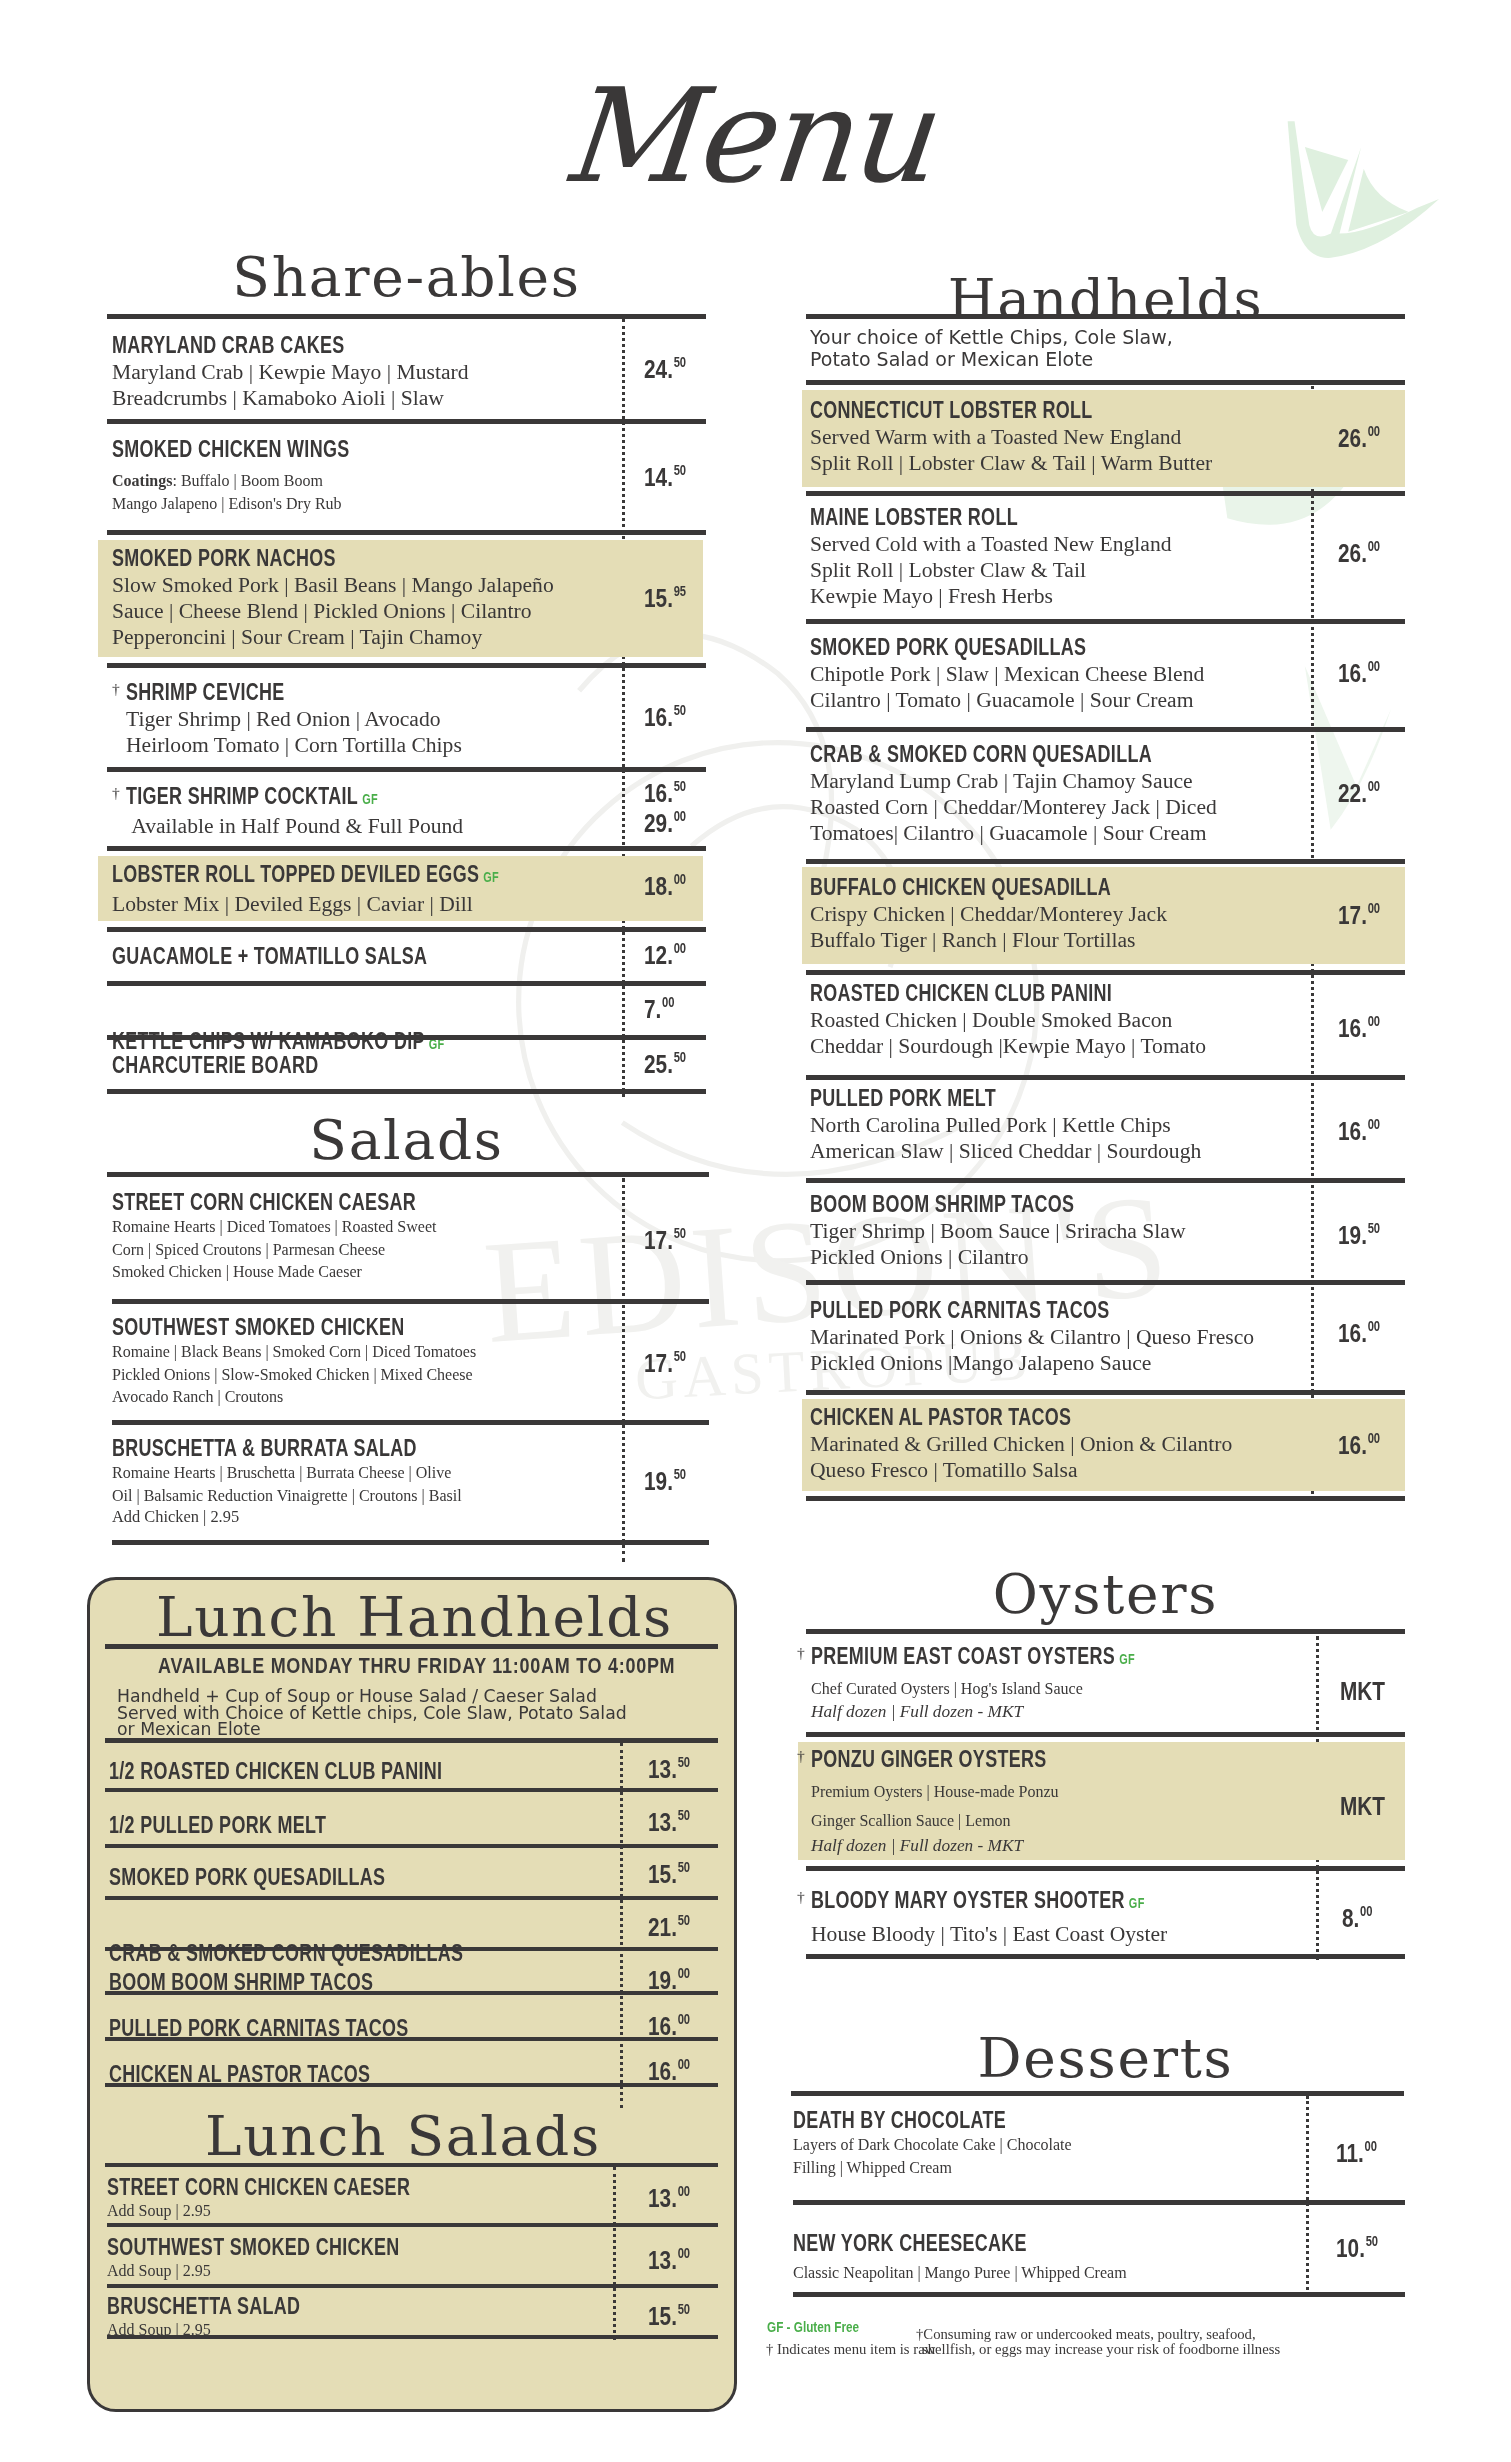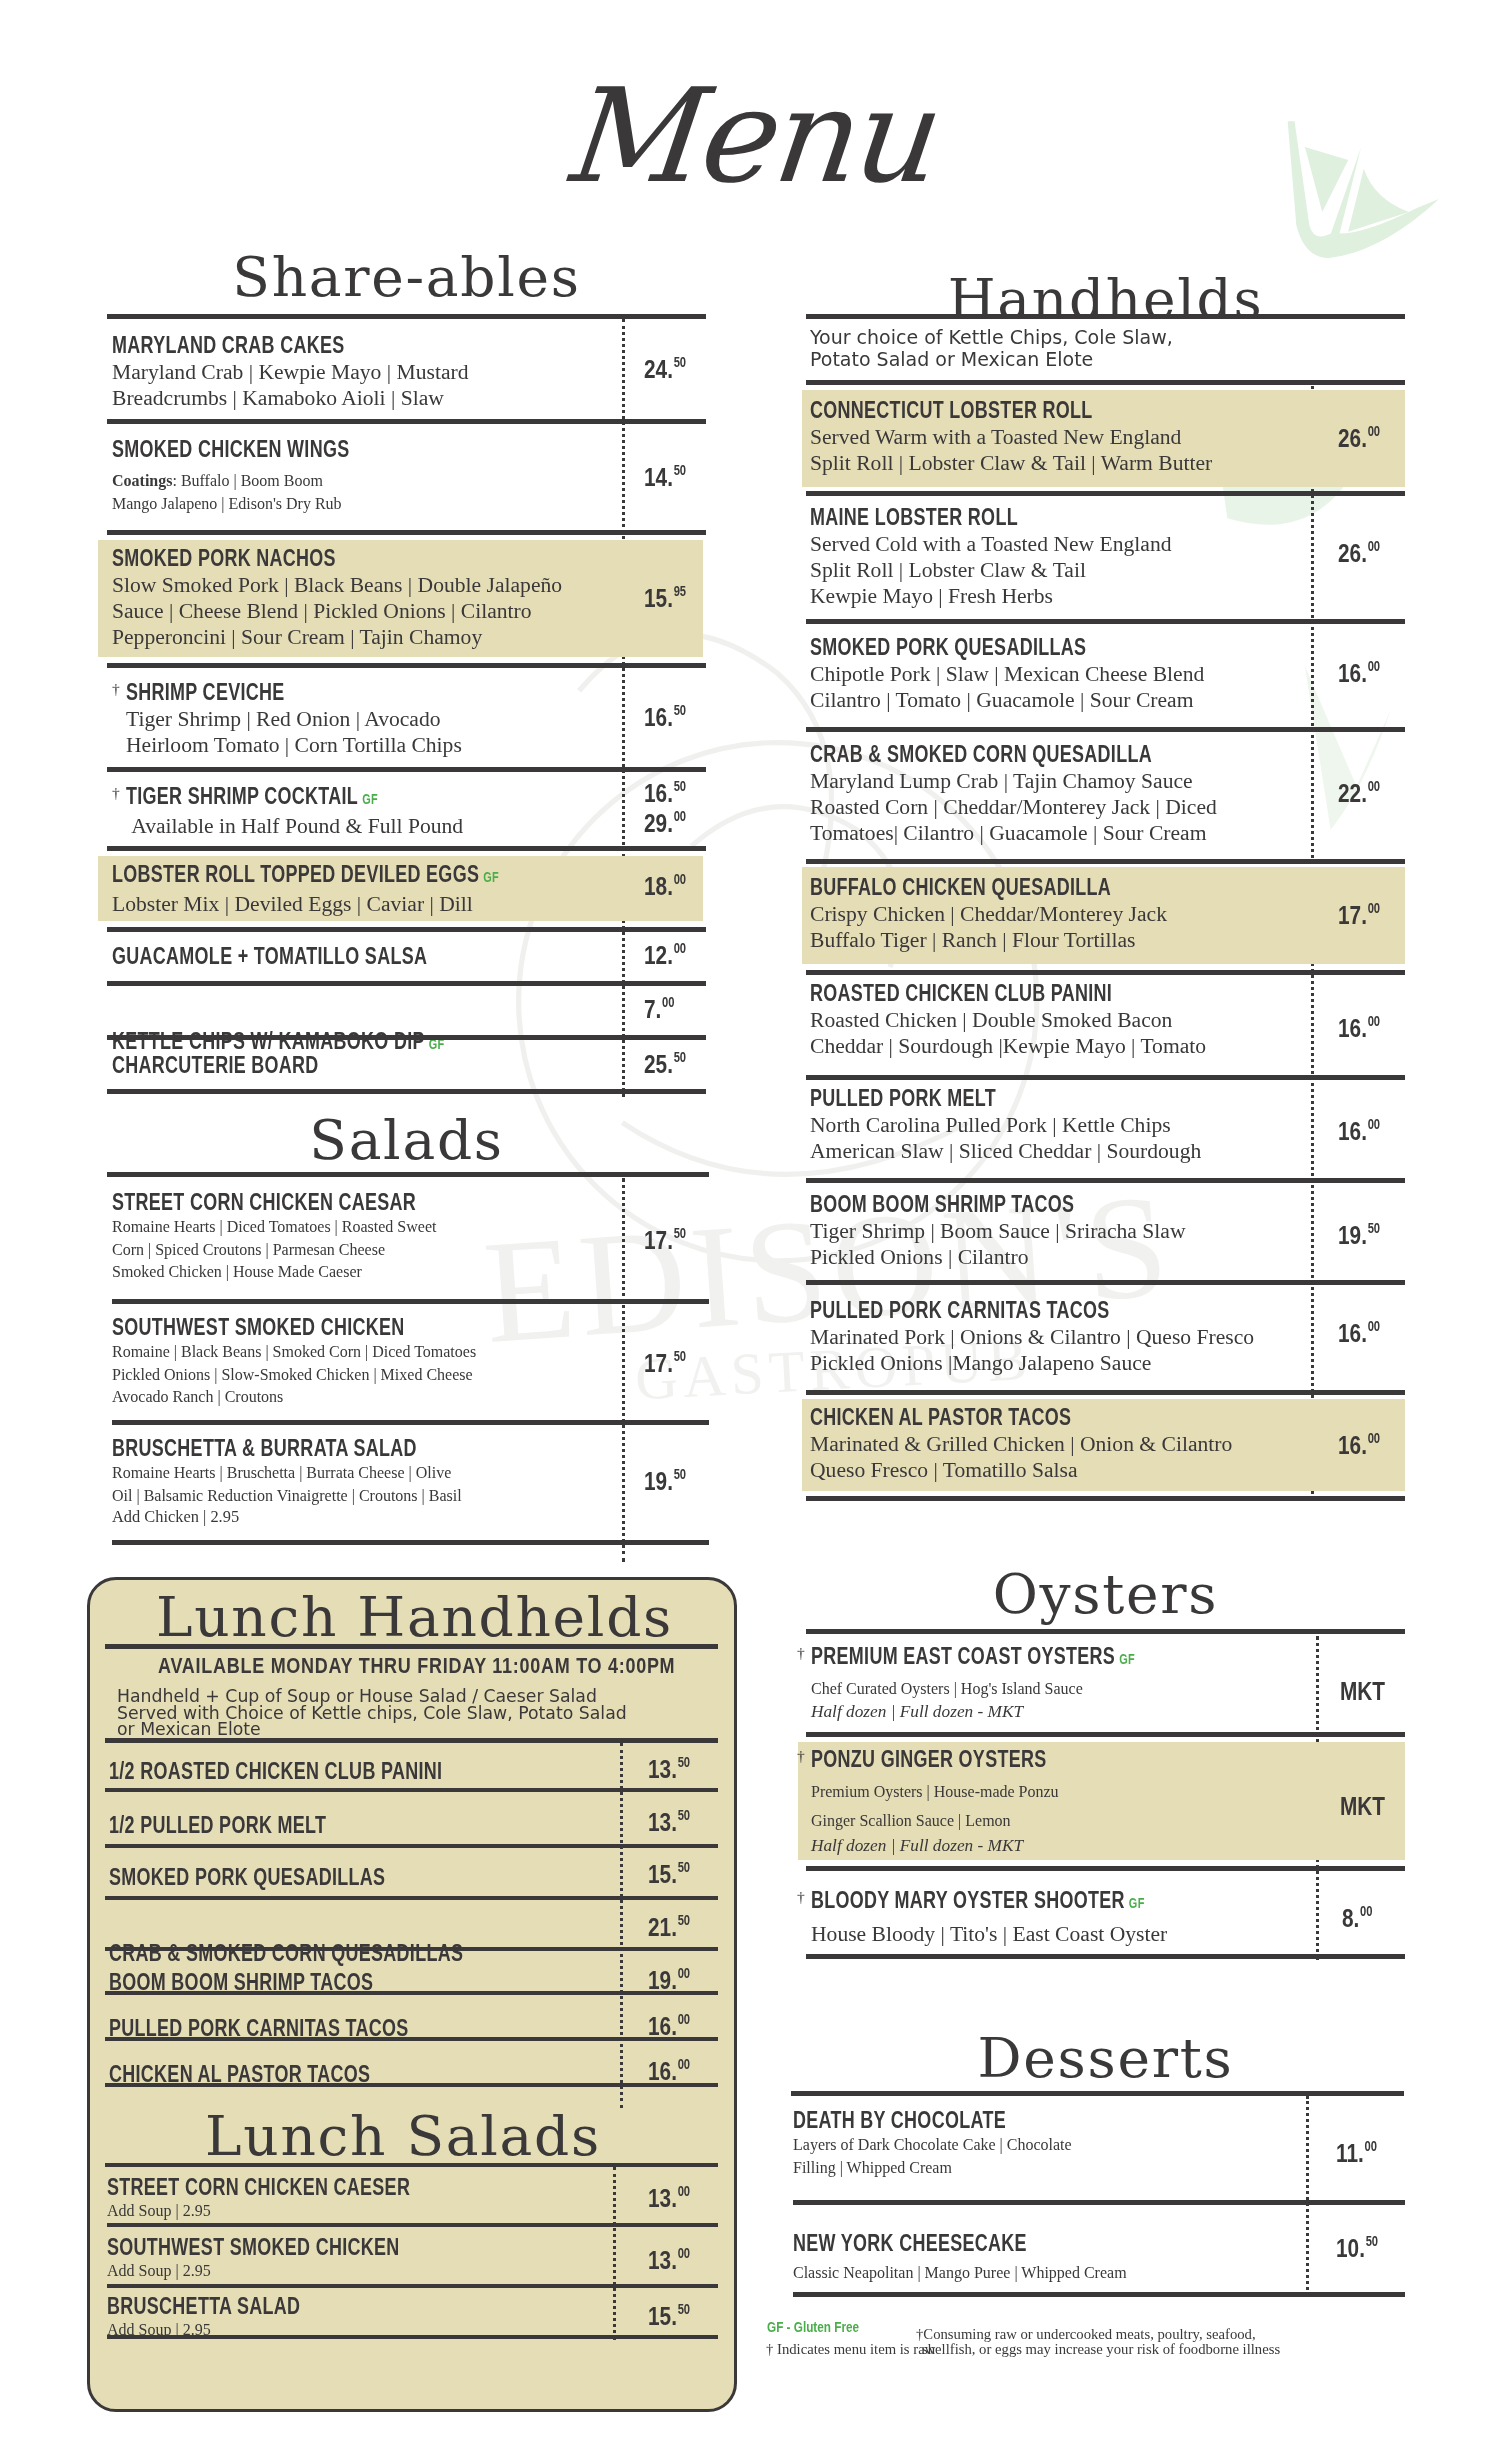--- a/index.html
+++ b/index.html
@@ -134,21 +134,21 @@
   <div style="height:7px"></div>
   <div class="desc small"><b style="font-weight:bold">Coatings</b><span>: Buffalo | Boom Boom</span></div>
   <div class="desc small">Mango Jalapeno | Edison's Dry Rub</div>
 </div>
 <div class="price" style="left:644px; top:462px;"><span>14.</span><sup>50</sup></div>
 <div class="rule" style="left:107px; width:599px; top:530px;"></div>
 
 <div class="row hl" style="left:98px; top:540px; width:605px; height:117px;"></div>
 <div class="row" style="left:112px; top:544px; width:501px;">
   <div class="item-name">SMOKED PORK NACHOS</div>
-  <div class="desc">Slow Smoked Pork | Black Beans | Double Jalapeño</div>
+  <div class="desc">Slow Smoked Pork | Basil Beans | Mango Jalapeño</div>
   <div class="desc">Sauce | Cheese Blend | Pickled Onions | Cilantro</div>
   <div class="desc">Pepperoncini | Sour Cream | Tajin Chamoy</div>
 </div>
 <div class="price" style="left:644px; top:583px;"><span>15.</span><sup>95</sup></div>
 <div class="rule" style="left:107px; width:599px; top:663px;"></div>
 
 <div class="row" style="left:126px; top:678px; width:484px;">
   <span class="dagger">†</span>
   <div class="item-name">SHRIMP CEVICHE</div>
   <div class="desc">Tiger Shrimp | Red Onion | Avocado</div>

